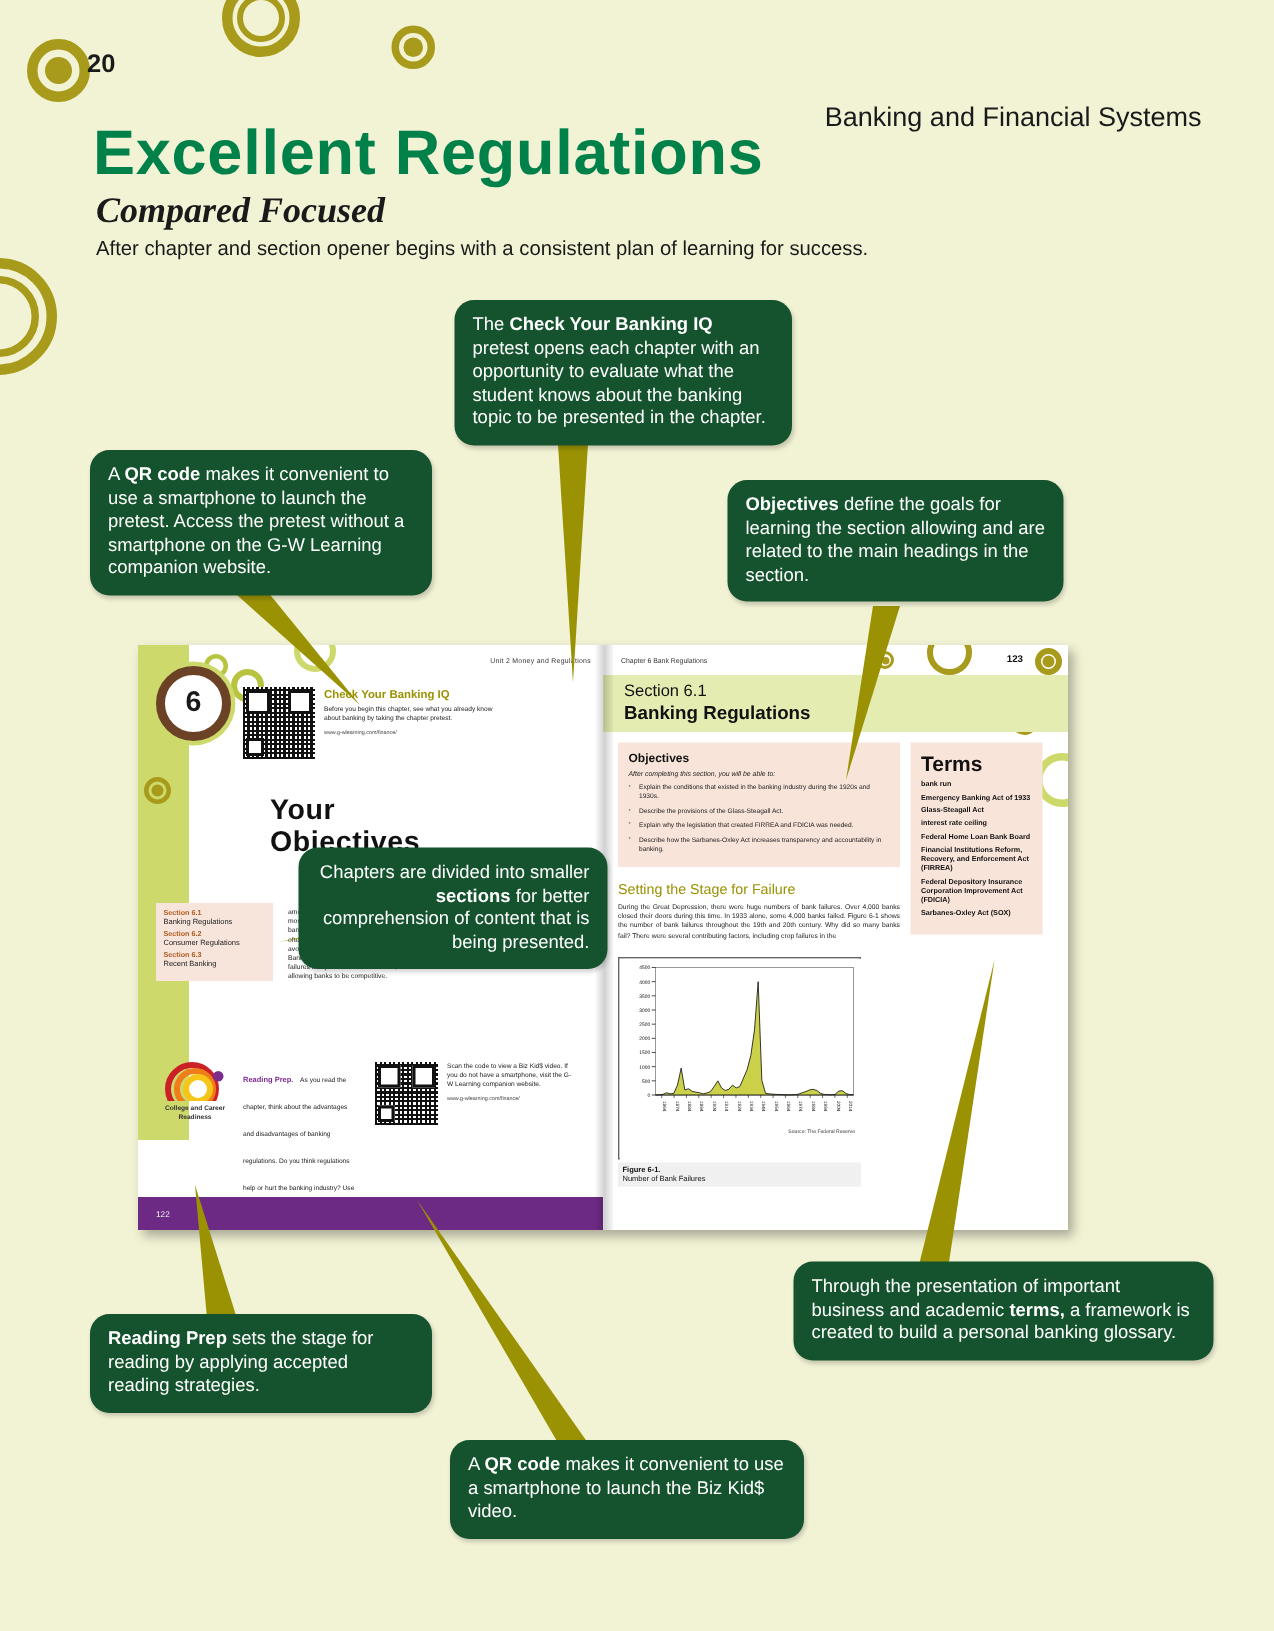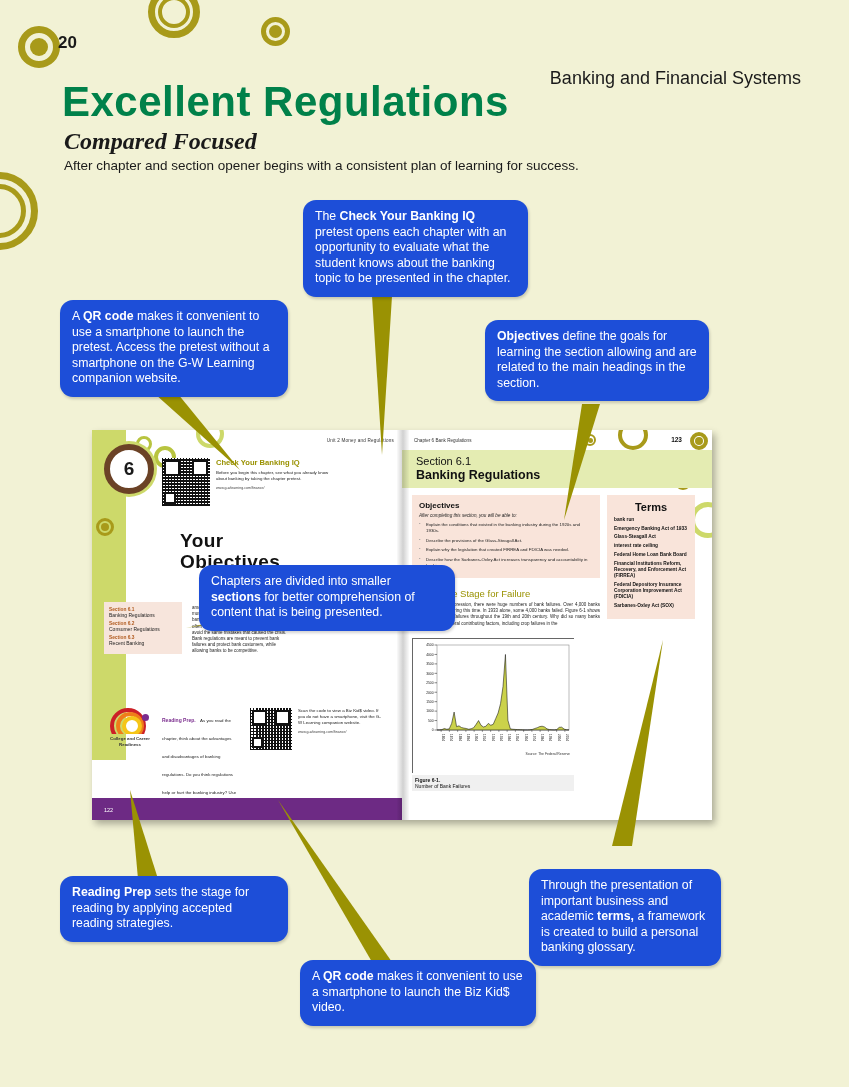--- a/index.html
+++ b/index.html
@@ -34,21 +34,21 @@
     font-size: 24px; font-weight: bold; font-style: italic; color: #1a1a1a;
   }
   .sub-desc {
     position: absolute; left: 64px; top: 158px;
     font-size: 13.5px; color: #1a1a1a;
   }
 
   
   .callout {
     position: absolute;
-    background: #1d4ed8;
+    background: #14532d;
     color: #ffffff;
     border-radius: 13px;
     padding: 9px 12px 10px 12px;
     font-size: 12.3px;
     line-height: 15.6px;
     box-shadow: 1px 2px 3px rgba(0,0,0,0.18);
     z-index: 40;
   }
   .callout b { font-weight: bold; color: #ffffff; }
   .tail { position: absolute; z-index: 39; }
@@ -147,21 +147,21 @@
     background: #f9e4da; padding: 6px 7px;
   }
   .obj-title { font-size: 8px; font-weight: bold; color: #111; }
   .obj-lead { font-size: 4.6px; font-style: italic; color: #222; margin: 3px 0 4px; }
   .obj-item { font-size: 4.4px; line-height: 6px; color: #222; margin-bottom: 3.5px; padding-left: 7px; position: relative; }
   .obj-item::before { content:'•'; position:absolute; left:0; top:-1px; color:#888; }
   .terms-box {
     position: absolute; left: 205px; top: 65px; width: 88px;
     background: #f9e4da; padding: 6px 7px 8px;
   }
-  .terms-title { font-size: 11px; font-weight: bold; color: #111; margin-bottom: 4px; text-align: center; }
+  .terms-title { font-size: 14px; font-weight: bold; color: #111; margin-bottom: 4px; }
   .term { font-size: 4.8px; font-weight: bold; color: #111; line-height: 6.2px; margin-bottom: 2.5px; }
   .stage-head {
     position: absolute; left: 10px; top: 158px;
     font-size: 9.5px; color: #9a9203; font-weight: normal;
   }
   .stage-body {
     position: absolute; left: 10px; top: 172px; width: 188px;
     font-size: 4.5px; line-height: 6.2px; color: #222; text-align: justify;
   }
   .chart-wrap {
@@ -391,25 +391,25 @@
 </div>
 
 <div class="callout" style="left:60px;top:300px;width:228px;">
   <span>A </span><b>QR code</b><span> makes it convenient to use a smartphone to launch the pretest. Access the pretest without a smartphone on the G-W Learning companion website.</span>
 </div>
 
 <div class="callout" style="left:485px;top:320px;width:224px;">
   <span></span><b>Objectives</b><span> define the goals for learning the section allowing and are related to the main headings in the section.</span>
 </div>
 
-<div class="callout" style="left:199px;top:565px;width:256px;">
+<div class="callout" style="left:199px;top:565px;width:206px;text-align:right;">
   <span>Chapters are divided into smaller </span><b>sections</b><span> for better comprehension of content that is being presented.</span>
 </div>
 
-<div class="callout" style="left:529px;top:841px;width:192px;margin-top:28px;">
+<div class="callout" style="left:529px;top:841px;width:280px;">
   <span>Through the presentation of important business and academic </span><b>terms,</b><span> a framework is created to build a personal banking glossary.</span>
 </div>
 
 <div class="callout" style="left:60px;top:876px;width:228px;">
   <span></span><b>Reading Prep</b><span> sets the stage for reading by applying accepted reading strategies.</span>
 </div>
 
 <div class="callout" style="left:300px;top:960px;width:236px;">
   <span>A </span><b>QR code</b><span> makes it convenient to use a smartphone to launch the Biz Kid$ video.</span>
 </div>

